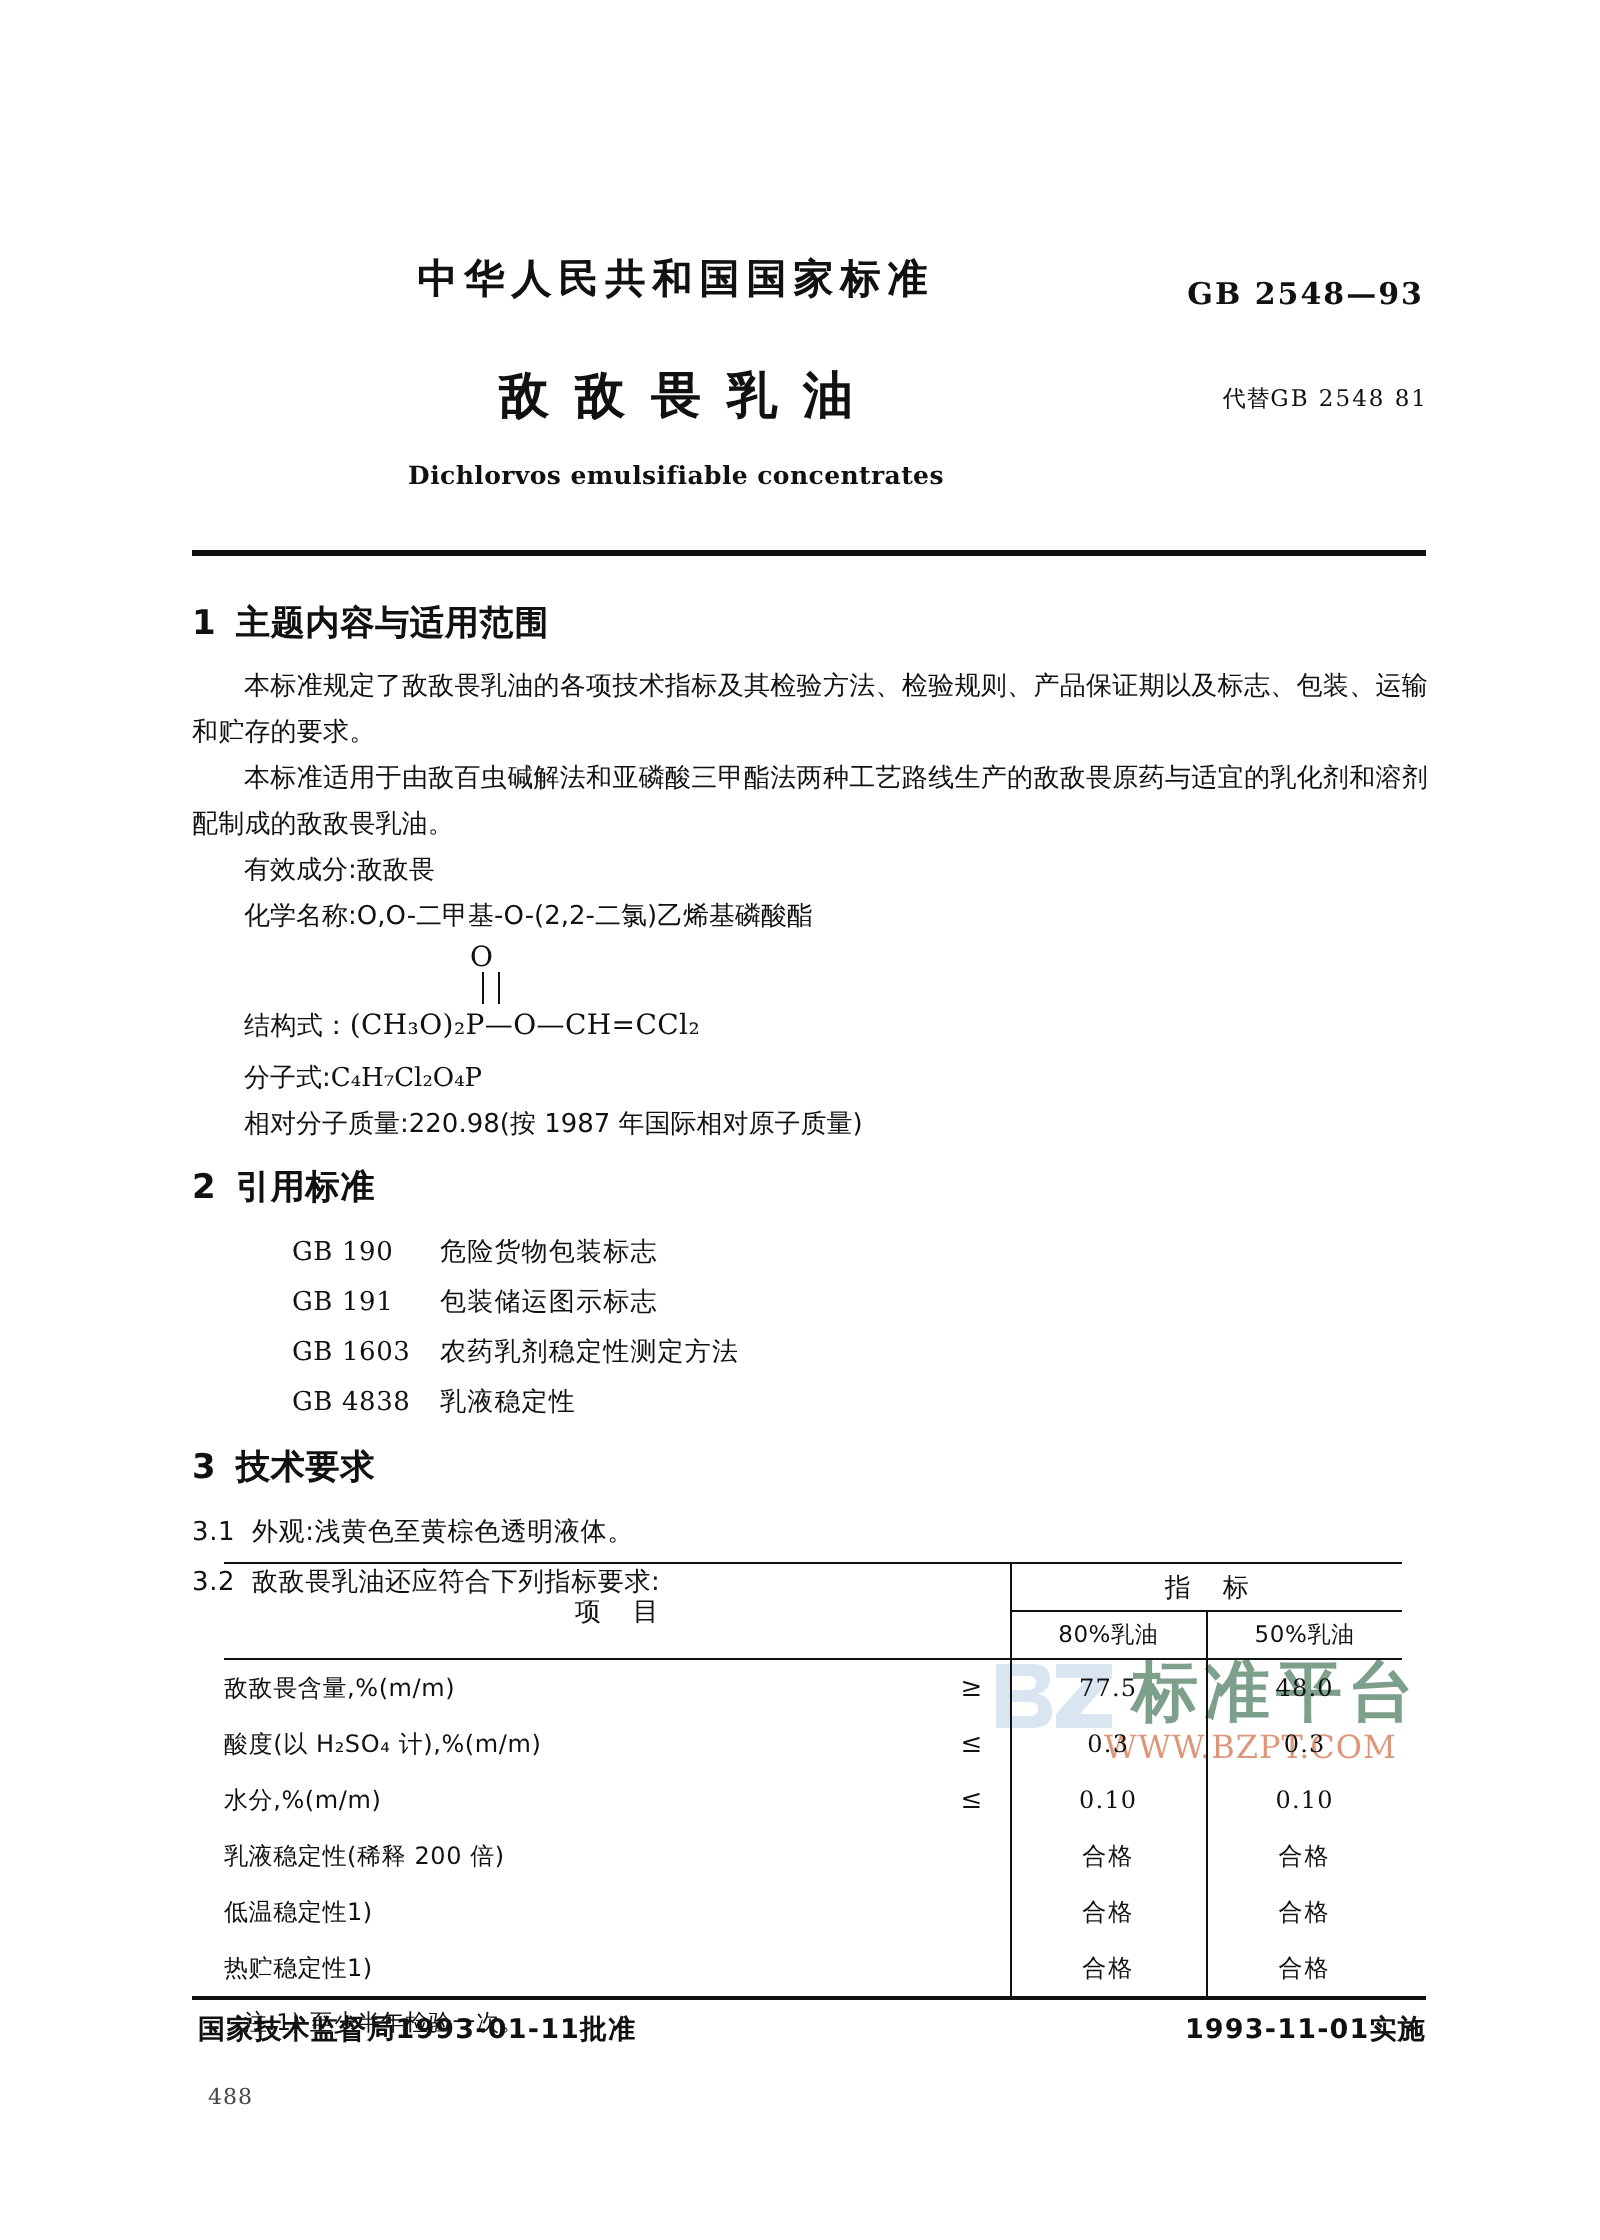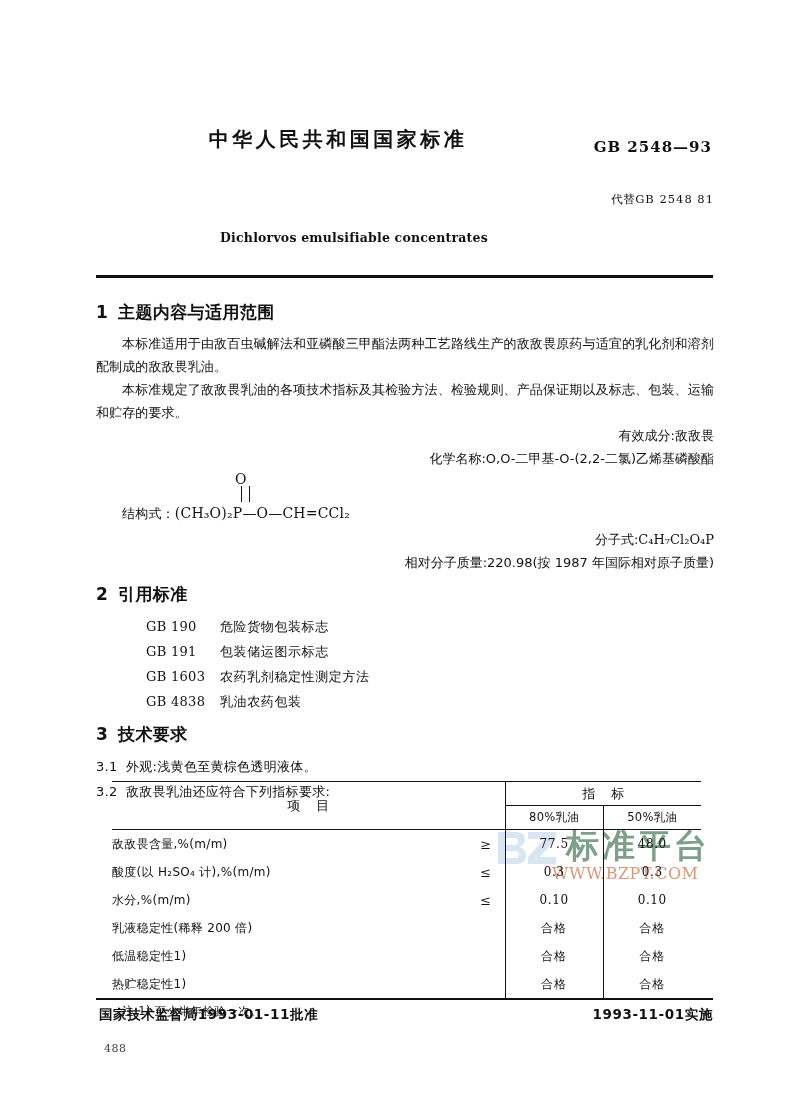--- a/index.html
+++ b/index.html
@@ -68,21 +68,21 @@
     white-space: nowrap;
     font-family: "DejaVu Sans", "Liberation Sans", sans-serif;
   }
   .replaces .rp-lbl { font-size: 11.5px; }
   .replaces .rp-num {
     font-family: "DejaVu Serif", "Liberation Serif", serif;
     letter-spacing: 1px;
   }
   .en-title {
     position: absolute;
-    left: 16px; top: 104px;
+    left: 0; top: 104px;
     width: 480px;
     text-align: center;
     font-size: 12.5px;
     font-weight: bold;
     font-family: "DejaVu Serif", "Liberation Serif", serif;
     letter-spacing: 0.2px;
   }
 
   
   .rule-top {
@@ -126,21 +126,20 @@
     text-align: justify;
     letter-spacing: 0.1px;
   }
   .spacer-s { height: 8px; }
 
   .indent1 {
     margin: 0;
     padding-left: 26px;
     font-size: 13px;
     line-height: 23px;
-    text-align: right;
   }
 
   
   .chem { font-family: "DejaVu Serif", "Liberation Serif", serif; }
 
   .struct-block {
     position: relative;
     padding-left: 26px;
     height: 58px;
     font-size: 13px;
@@ -341,36 +340,37 @@
   }
 </style>
 </head>
 <body>
 
 <div class="page">
 
   <div class="masthead">
     <div class="nat-title">中华人民共和国国家标准</div>
     <div class="std-no">GB 2548—93</div>
+    <div class="doc-title">敌敌畏乳油</div>
     <div class="replaces">
       <span class="rp-lbl">代替</span><span class="rp-num">GB 2548  81</span>
     </div>
     <div class="en-title">Dichlorvos emulsifiable concentrates</div>
   </div>
 
   <div class="rule-top"></div>
 
   <div class="content">
 
     <h2 class="sec">
       <span class="num">1</span><span>主题内容与适用范围</span>
     </h2>
     <div class="spacer-s"></div>
+    <p class="para">本标准规定了敌敌畏乳油的各项技术指标及其检验方法、检验规则、产品保证期以及标志、包装、运输和贮存的要求。</p>
     <p class="para">本标准适用于由敌百虫碱解法和亚磷酸三甲酯法两种工艺路线生产的敌敌畏原药与适宜的乳化剂和溶剂配制成的敌敌畏乳油。</p>
-    <p class="para">本标准规定了敌敌畏乳油的各项技术指标及其检验方法、检验规则、产品保证期以及标志、包装、运输和贮存的要求。</p>
 
     <p class="indent1">有效成分:敌敌畏</p>
     <p class="indent1">化学名称:O,O-二甲基-O-(2,2-二氯)乙烯基磷酸酯</p>
 
     <div class="struct-block">
       <span class="struct-o">O</span>
       <span class="struct-dbl"></span>
       <span class="struct-line">
         <span class="lbl">结构式：</span><span class="chem">(CH₃O)₂P—O—CH=CCl₂</span>
       </span>
@@ -391,21 +391,21 @@
       <li>
         <span class="code">GB 190</span><span class="rname">危险货物包装标志</span>
       </li>
       <li>
         <span class="code">GB 191</span><span class="rname">包装储运图示标志</span>
       </li>
       <li>
         <span class="code">GB 1603</span><span class="rname">农药乳剂稳定性测定方法</span>
       </li>
       <li>
-        <span class="code">GB 4838</span><span class="rname">乳油农药包装</span>
+        <span class="code">GB 4838</span><span class="rname">乳液稳定性</span>
       </li>
     </ul>
 
     <div class="spacer-s"></div>
 
     <h2 class="sec">
       <span class="num">3</span><span>技术要求</span>
     </h2>
     <div class="spacer-s"></div>
     <p class="clause">

